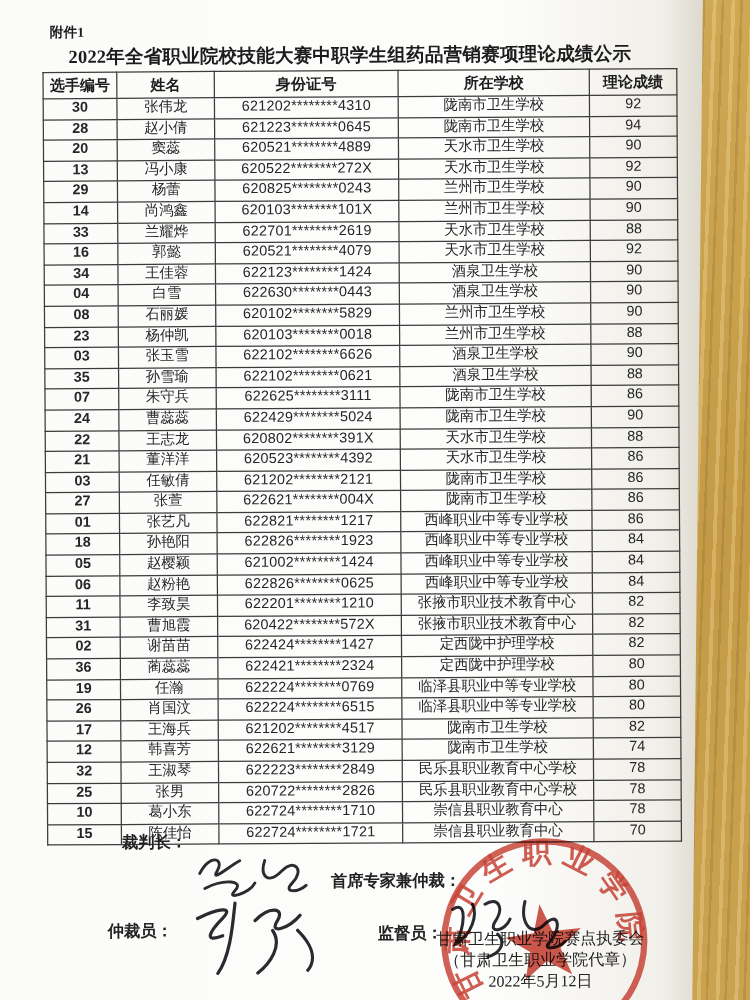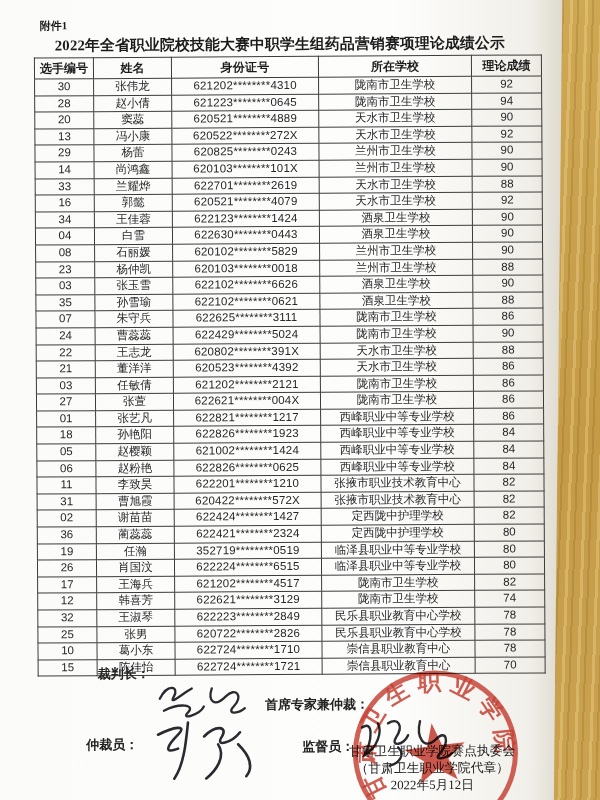--- a/index.html
+++ b/index.html
@@ -29,21 +29,21 @@
   }
   .attachment{position:absolute;left:42px;top:17px;font-size:11px;font-weight:bold;}
   .title{position:absolute;left:2px;top:35px;width:560px;text-align:center;
          font-size:14.8px;font-weight:bold;letter-spacing:.2px;}
   table.results{position:absolute;left:36px;top:56px;width:502px;
         border-collapse:collapse;table-layout:fixed;}
   .results th,.results td{border:1px solid #3c3c3c;text-align:center;padding:0;
         overflow:hidden;white-space:nowrap;}
   .results th{font-size:12px;height:20px;font-weight:bold;}
   .results td{font-size:11.5px;height:15.6px;line-height:15.6px;color:#262628;}
-  .c0{width:58px;font-family:"Liberation Sans",sans-serif;}
+  .c0{width:58px;font-family:"Liberation Sans",sans-serif;font-weight:bold;}
   .c1{width:77px;font-family:Liberation Mono, monospace;}
   .c2{width:146px;font-family:"Liberation Sans",sans-serif;letter-spacing:.2px;}
   .c3{width:152px;}
   .c4{width:69px;font-family:"Liberation Sans",sans-serif;font-size:12px;}
   .flabel{position:absolute;font-size:13px;font-weight:bold;color:#222;}
   .sig{position:absolute;}
   .sig path{fill:none;stroke:#2a2a30;stroke-linecap:round;stroke-linejoin:round;}
   .orgblock{position:absolute;left:298px;top:744px;width:264px;text-align:center;
         font-size:12.8px;line-height:17px;color:#222;}
   .stamp{
@@ -264,21 +264,21 @@
             <tr>
               <td class="c0">36</td>
               <td class="c1">蔺蕊蕊</td>
               <td class="c2">622421********2324</td>
               <td class="c3">定西陇中护理学校</td>
               <td class="c4">80</td>
             </tr>
             <tr>
               <td class="c0">19</td>
               <td class="c1">任瀚</td>
-              <td class="c2">352719********0519</td>
+              <td class="c2">622224********0769</td>
               <td class="c3">临泽县职业中等专业学校</td>
               <td class="c4">80</td>
             </tr>
             <tr>
               <td class="c0">26</td>
               <td class="c1">肖国汶</td>
               <td class="c2">622224********6515</td>
               <td class="c3">临泽县职业中等专业学校</td>
               <td class="c4">80</td>
             </tr>

